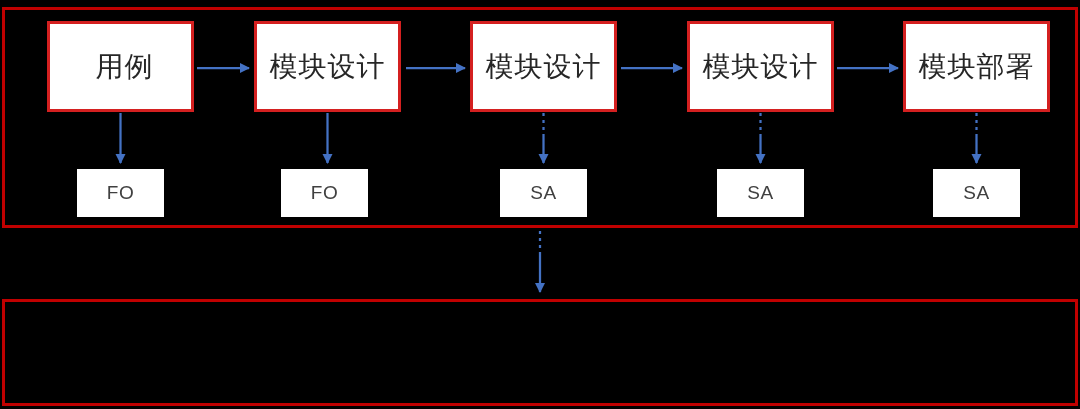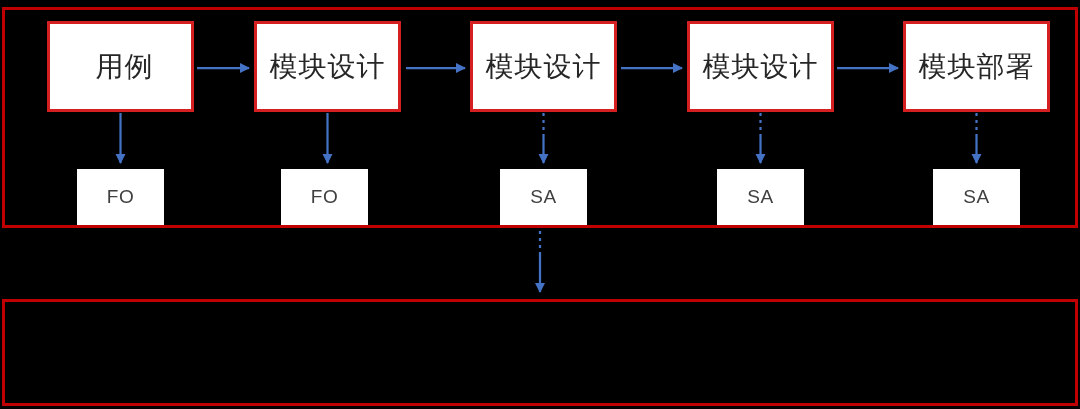--- a/index.html
+++ b/index.html
@@ -45,21 +45,21 @@
   .stage-1 { left: 47px; padding-left: 8px; }
   .stage-2 { left: 254px; }
   .stage-3 { left: 470px; }
   .stage-4 { left: 687px; font-family: Liberation Mono, monospace; }
   .stage-5 { left: 903px; align-items: center; }
 
   .artifact-box {
     position: absolute;
     top: 169px;
     width: 87px;
-    height: 56px;
+    height: 48px;
     background: var(--box-bg, #fff);
     display: flex;
     align-items: center;
     justify-content: center;
   }
   .artifact-label {
     font-size: 19px;
     color: var(--artifact-text, #404040);
     letter-spacing: 0.5px;
   }

